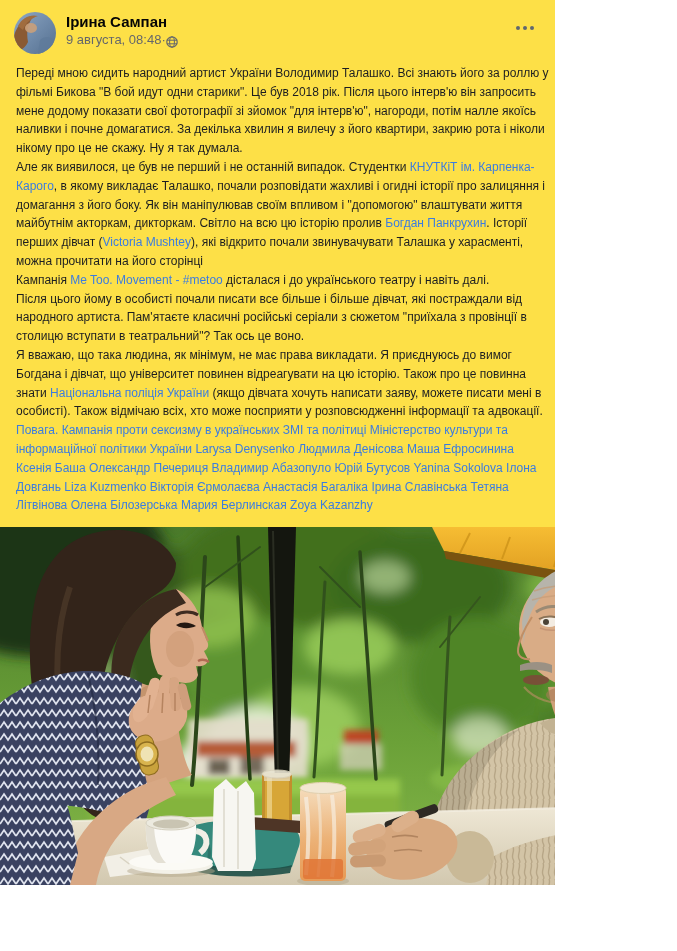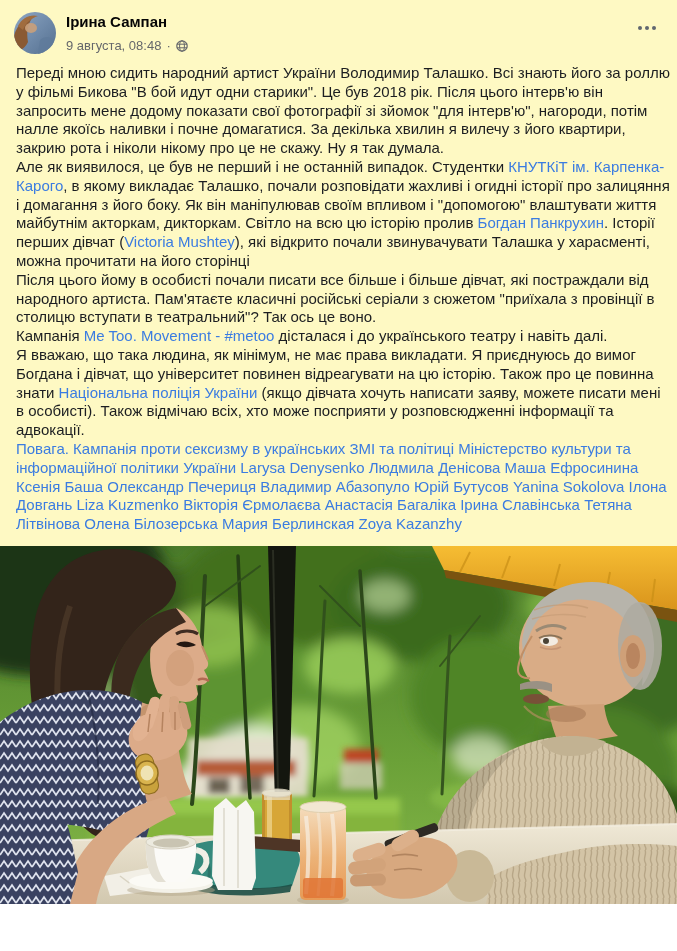--- a/index.html
+++ b/index.html
@@ -1,30 +1,30 @@
 <!DOCTYPE html>
 <html><head>
 <meta charset="utf-8">
 <style>
   html,body{margin:0;padding:0;background:#ffffff;}
   .post{
-    width:677px; background:#fef9c3; font-family:"Liberation Sans", sans-serif;
+    width:555px; background:#fde047; font-family:"Liberation Sans", sans-serif;
     color:#1c1e21; overflow:hidden;
   }
   .post-header{display:flex; align-items:flex-start; padding:12px 16px 4px 14px;}
   .avatar{width:42px;height:42px;border-radius:50%;overflow:hidden;flex:0 0 42px;cursor:pointer;}
   .avatar svg{display:block;}
   .hmeta{margin-left:10px;flex:1;min-width:0;}
   .author{font-weight:700;font-size:15px;line-height:19px;color:#050505;cursor:pointer;}
-  .time-row{display:flex;align-items:center;gap:5px;margin-top:7px;font-size:13px;line-height:16px;color:#65676b;}
+  .time-row{display:flex;align-items:flex-end;margin-top:1px;font-size:13px;line-height:16px;color:#65676b;}
   .time-link{cursor:pointer;}
   .dot-sep{color:#65676b;}
   .globe{display:inline-block;width:12px;height:12px;}
   .menu-btn{flex:0 0 auto;padding:8px 4px 4px 8px;cursor:pointer;}
-  .post-body{padding:6px 6px 12px 16px;font-size:15px;line-height:18.8px;color:#1c1e21;}
+  .post-body{padding:6px 6px 12px 16px;font-size:12px;line-height:18.8px;color:#1c1e21;}
   .para{margin:0;overflow-wrap:break-word;}
   .plink{color:#3b7ce1;cursor:pointer;}
   .pbold{font-weight:700;color:#111213;overflow-wrap:anywhere;}
   .photo-wrap{display:block;width:677px;height:358px;cursor:pointer;}
   .photo-wrap svg{display:block;}
 </style>
 </head>
 <body>
 
 <div class="post">
@@ -66,22 +66,22 @@
         <circle cx="3" cy="8" r="2" fill="#606770"></circle>
         <circle cx="10" cy="8" r="2" fill="#606770"></circle>
         <circle cx="17" cy="8" r="2" fill="#606770"></circle>
       </svg>
     </div>
   </div>
 
   <div class="post-body">
       <div class="para"><span>Переді мною сидить народний артист України Володимир Талашко. Всі знають його за роллю у фільмі Бикова "В бой идут одни старики". Це був 2018 рік. Після цього інтерв'ю він запросить мене додому показати свої фотографії зі зйомок "для інтерв'ю", нагороди, потім налле якоїсь наливки і почне домагатися. За декілька хвилин я вилечу з його квартири, закрию рота і ніколи нікому про це не скажу. Ну я так думала.</span></div>
       <div class="para"><span>Але як виявилося, це був не перший і не останній випадок. Студентки </span><span class="plink">КНУТКіТ ім. Карпенка-Карого</span><span>, в якому викладає Талашко, почали розповідати жахливі і огидні історії про залицяння і домагання з його боку. Як він маніпулював своїм впливом і "допомогою" влаштувати життя майбутнім акторкам, дикторкам. Світло на всю цю історію пролив </span><span class="plink">Богдан Панкрухин</span><span>. Історії перших дівчат (</span><span class="plink">Victoria Mushtey</span><span>), які відкрито почали звинувачувати Талашка у харасменті, можна прочитати на його сторінці</span></div>
+      <div class="para"><span>Кампанія </span><span class="plink">Me Too. Movement -</span><span>  </span><span class="plink">#metoo</span><span> дісталася і до українського театру і навіть далі.</span></div>
       <div class="para"><span>Після цього йому в особисті почали писати все більше і більше дівчат, які постраждали від народного артиста. Пам'ятаєте класичні російські серіали з сюжетом "приїхала з провінції в столицю вступати в театральний"? Так ось це воно.</span></div>
-      <div class="para"><span>Кампанія </span><span class="plink">Me Too. Movement -</span><span>  </span><span class="plink">#metoo</span><span> дісталася і до українського театру і навіть далі.</span></div>
       <div class="para"><span>Я вважаю, що така людина, як мінімум, не має права викладати. Я приєднуюсь до вимог Богдана і дівчат, що університет повинен відреагувати на цю історію. Також про це повинна знати </span><span class="plink">Національна поліція України</span><span> (якщо дівчата хочуть написати заяву, можете писати мені в особисті). Також відмічаю всіх, хто може посприяти у розповсюдженні інформації та адвокації.</span></div>
       <div class="para"><span class="plink">Повага. Кампанія проти сексизму в українських ЗМІ та політиці</span><span> </span><span class="plink">Міністерство культури та інформаційної політики України</span><span> </span><span class="plink">Larysa Denysenko</span><span> </span><span class="plink">Людмила Денісова</span><span> </span><span class="plink">Маша Ефросинина</span><span> </span><span class="plink">Ксенія Баша</span><span> </span><span class="plink">Олександр Печериця</span><span> </span><span class="plink">Владимир Абазопуло</span><span> </span><span class="plink">Юрій Бутусов</span><span> </span><span class="plink">Yanina Sokolova</span><span> </span><span class="plink">Ілона Довгань</span><span> </span><span class="plink">Liza Kuzmenko</span><span> </span><span class="plink">Вікторія Єрмолаєва</span><span> </span><span class="plink">Анастасія Багаліка</span><span> </span><span class="plink">Ірина Славінська</span><span> </span><span class="plink">Тетяна Літвінова</span><span> </span><span class="plink">Олена Білозерська</span><span> </span><span class="plink">Мария Берлинская</span><span> </span><span class="plink">Zoya Kazanzhy</span></div>
     </div>
 
   <div class="photo-wrap">
     <svg width="677" height="358" viewBox="0 0 677 358">
       <defs>
         <linearGradient id="gBg" x1="0" y1="0" x2="0" y2="1">
           <stop offset="0" stop-color="#4a7a2a"></stop>
             <stop offset="0.6" stop-color="#6ba138"></stop>

